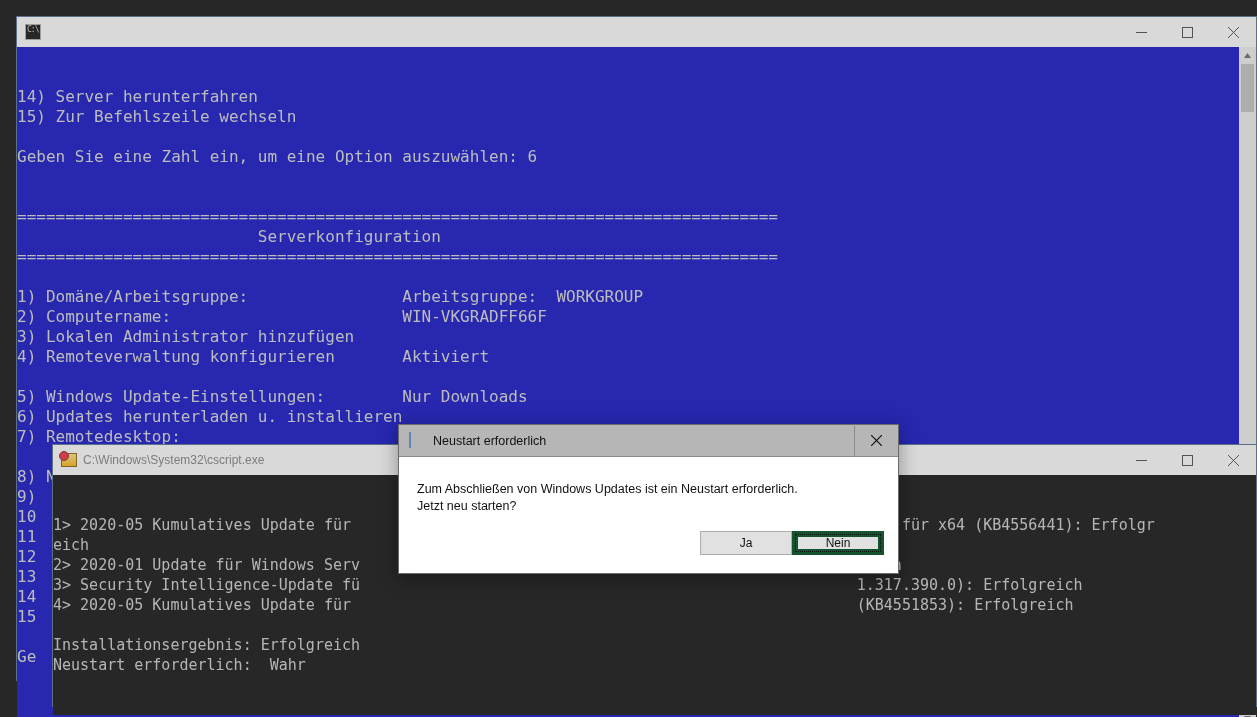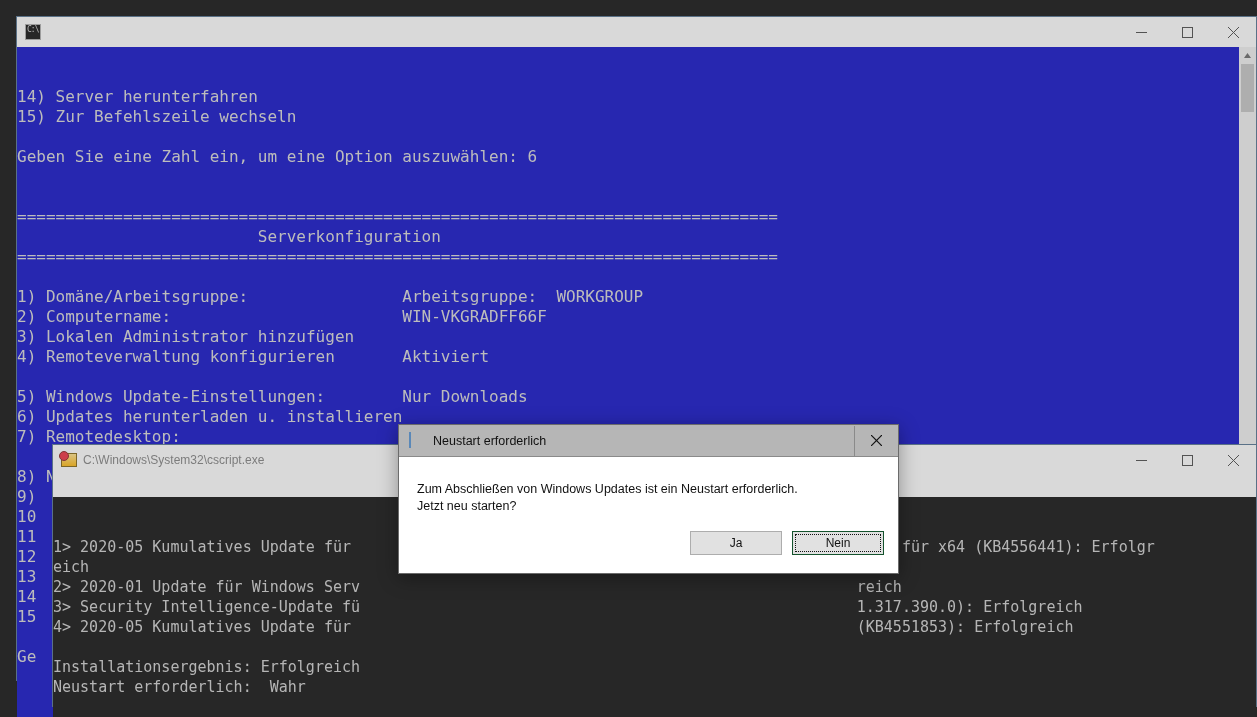--- a/index.html
+++ b/index.html
@@ -83,21 +83,20 @@
   .sb-btn { height: 17px; background: #f0f0f0; display:flex; align-items:center; justify-content:center; }
   .sb-track { flex: 1; position: relative; }
   .sb-thumb { position:absolute; left:2px; right:2px; top:0; height:48px; background:#c2c2c2; }
 
   
   #cscript-window {
     left: 52px;
     top: 444px;
     width: 1205px;
     height: 263px;
-    gap: 22px;
   }
   #cscript-window .client {
     flex: 1 1 auto;
     background: #000;
     color: #ccc;
     font-family: Consolas, "Lucida Console", monospace;
     font-size: 15px;
     line-height: 20px;
     white-space: pre;
     padding: 0;
@@ -137,34 +136,33 @@
   #dialog .dlg-body {
     padding: 24px 12px 10px 18px;
     font-size: 12.5px;
     color: #111;
     line-height: 17px;
   }
   #dialog .dlg-msg { white-space: pre-line; }
   #dialog .dlg-buttons {
     display:flex;
     justify-content:flex-end;
-    gap: 10px;
     padding: 6px 14px 18px 14px;
   }
   .dlg-btn {
     min-width: 92px;
     height: 24px;
     background: #e1e1e1;
     border: 1px solid #adadad;
     font-size: 12px;
     display:flex; align-items:center; justify-content:center;
     color:#111;
   }
   .dlg-btn.focused {
-    border: 1px solid #14532d;
+    border: 6px solid #14532d;
     outline: 1px dotted #111;
     outline-offset: -4px;
   }
 
   
   .cmd-glyph {
     width:16px; height:16px;
     background:#000;
     border:1px solid #aaa;
     font-family: monospace;

